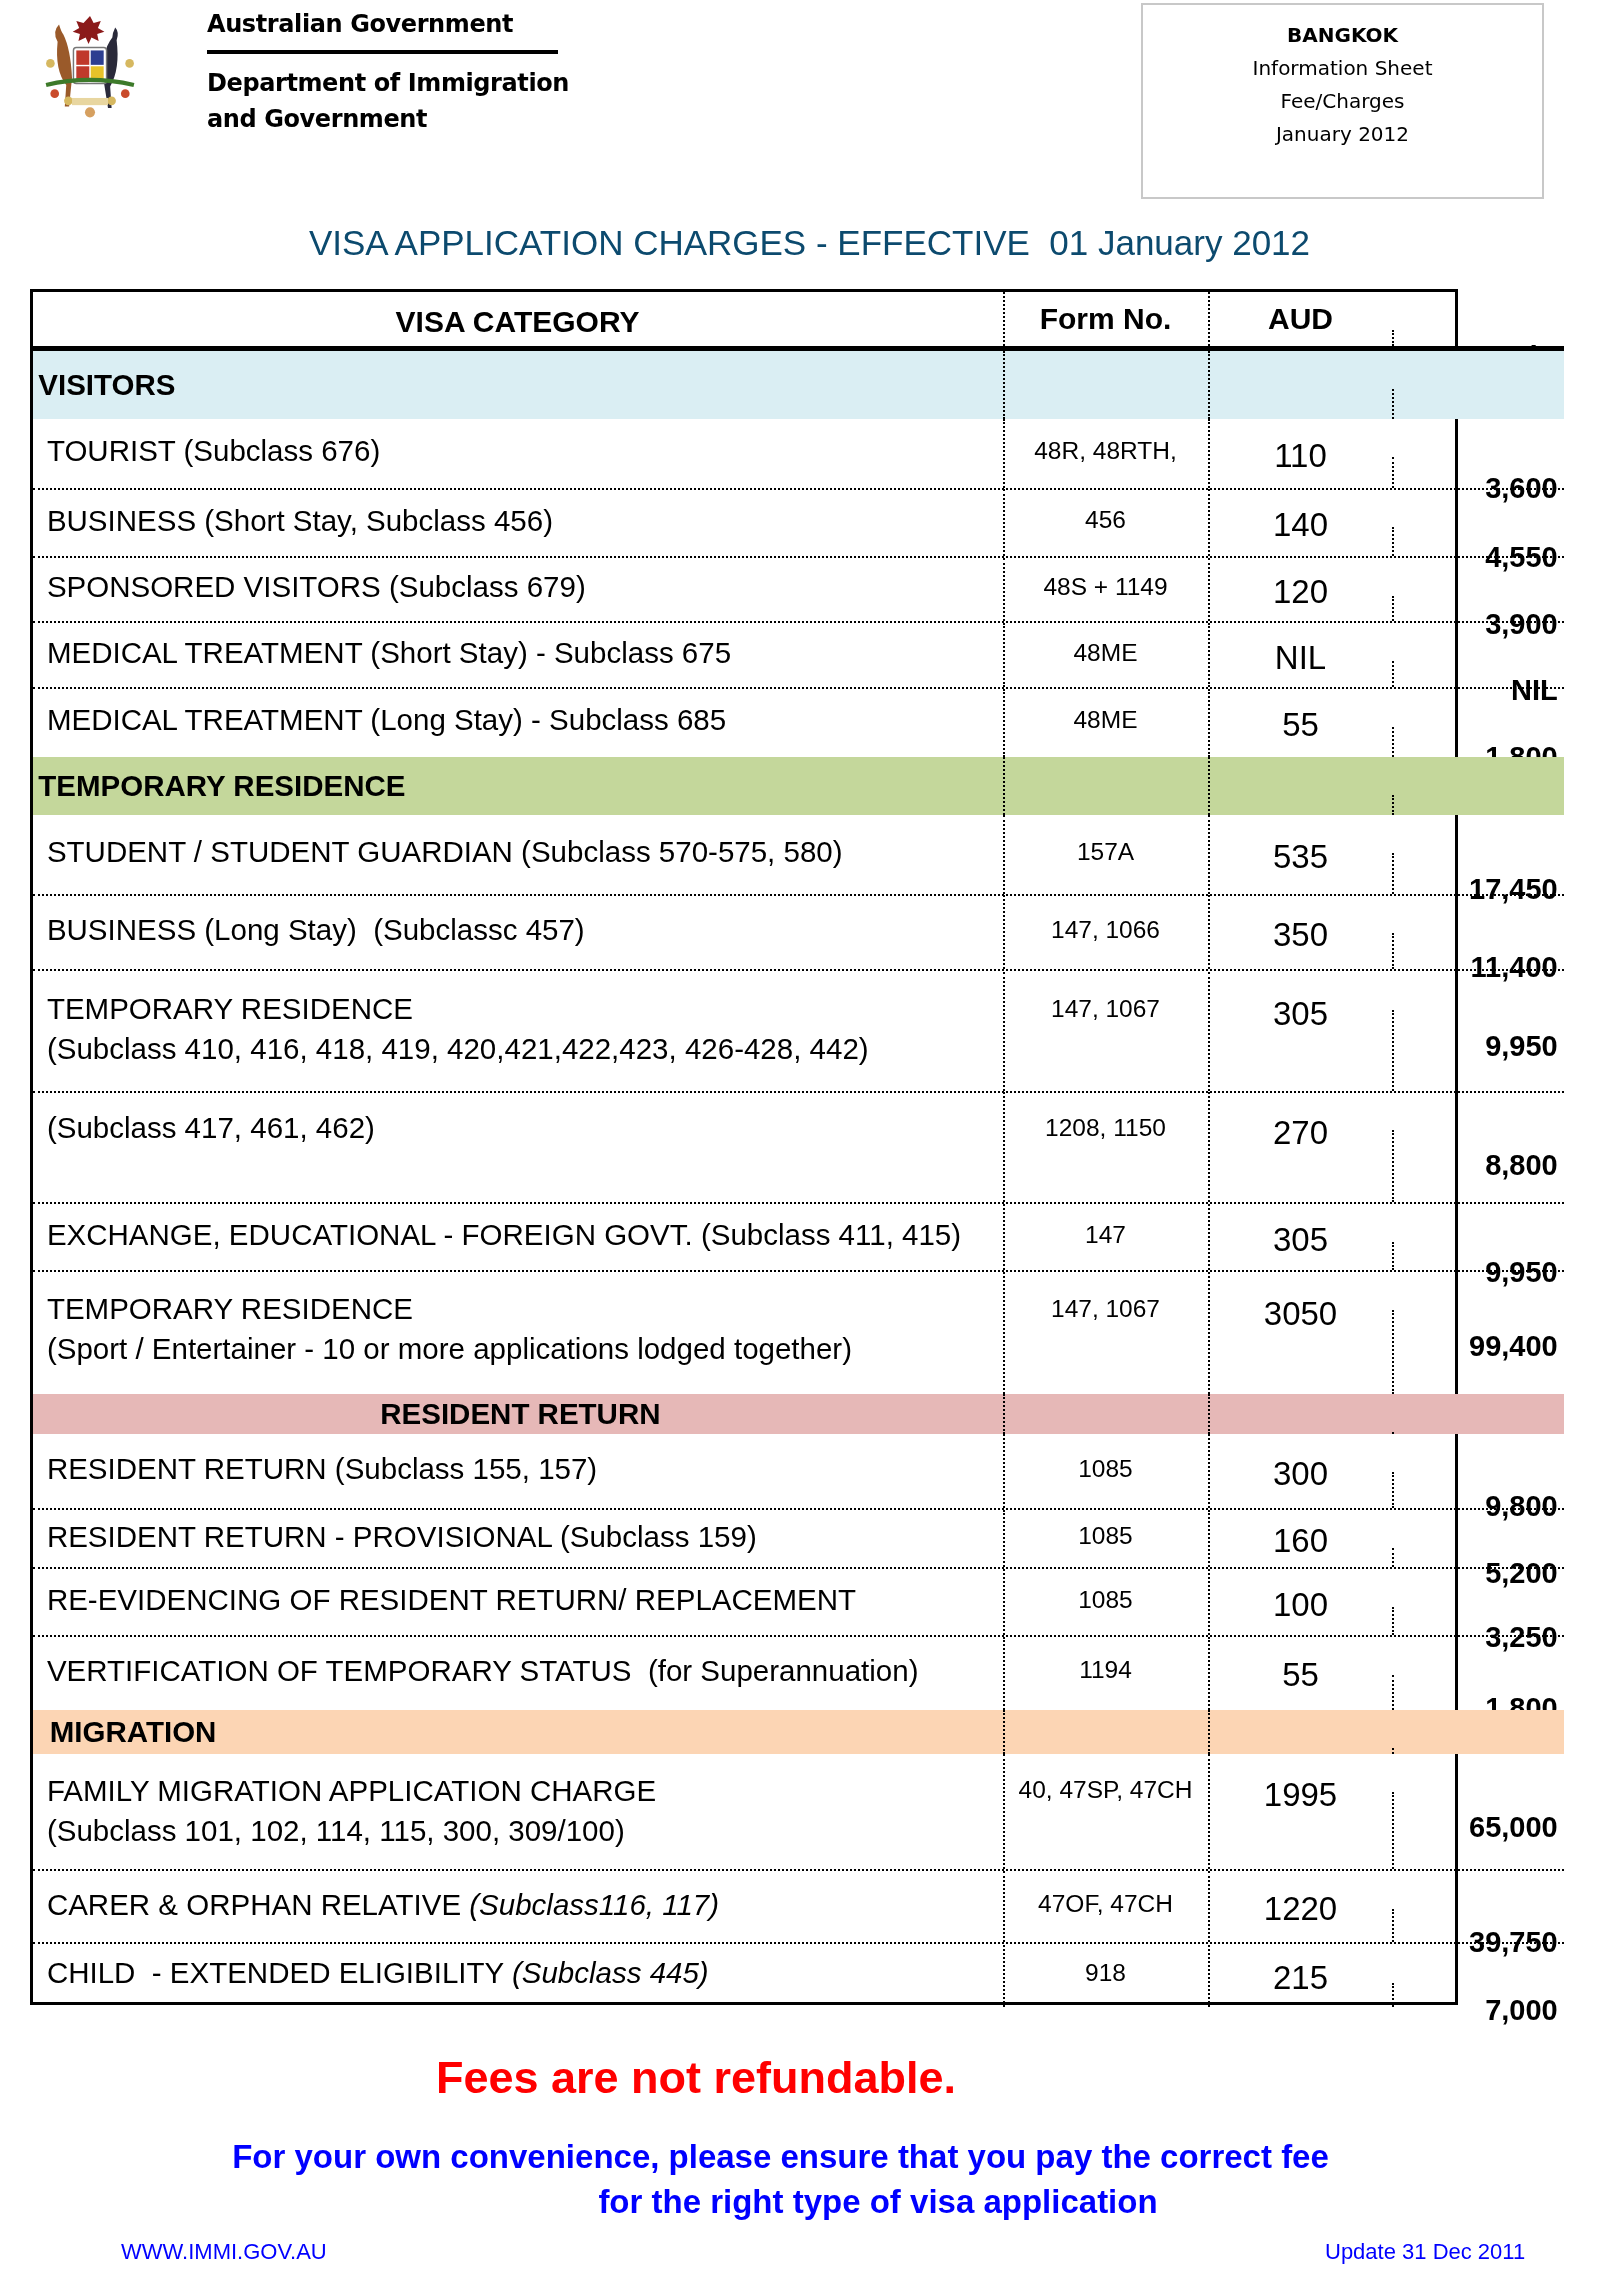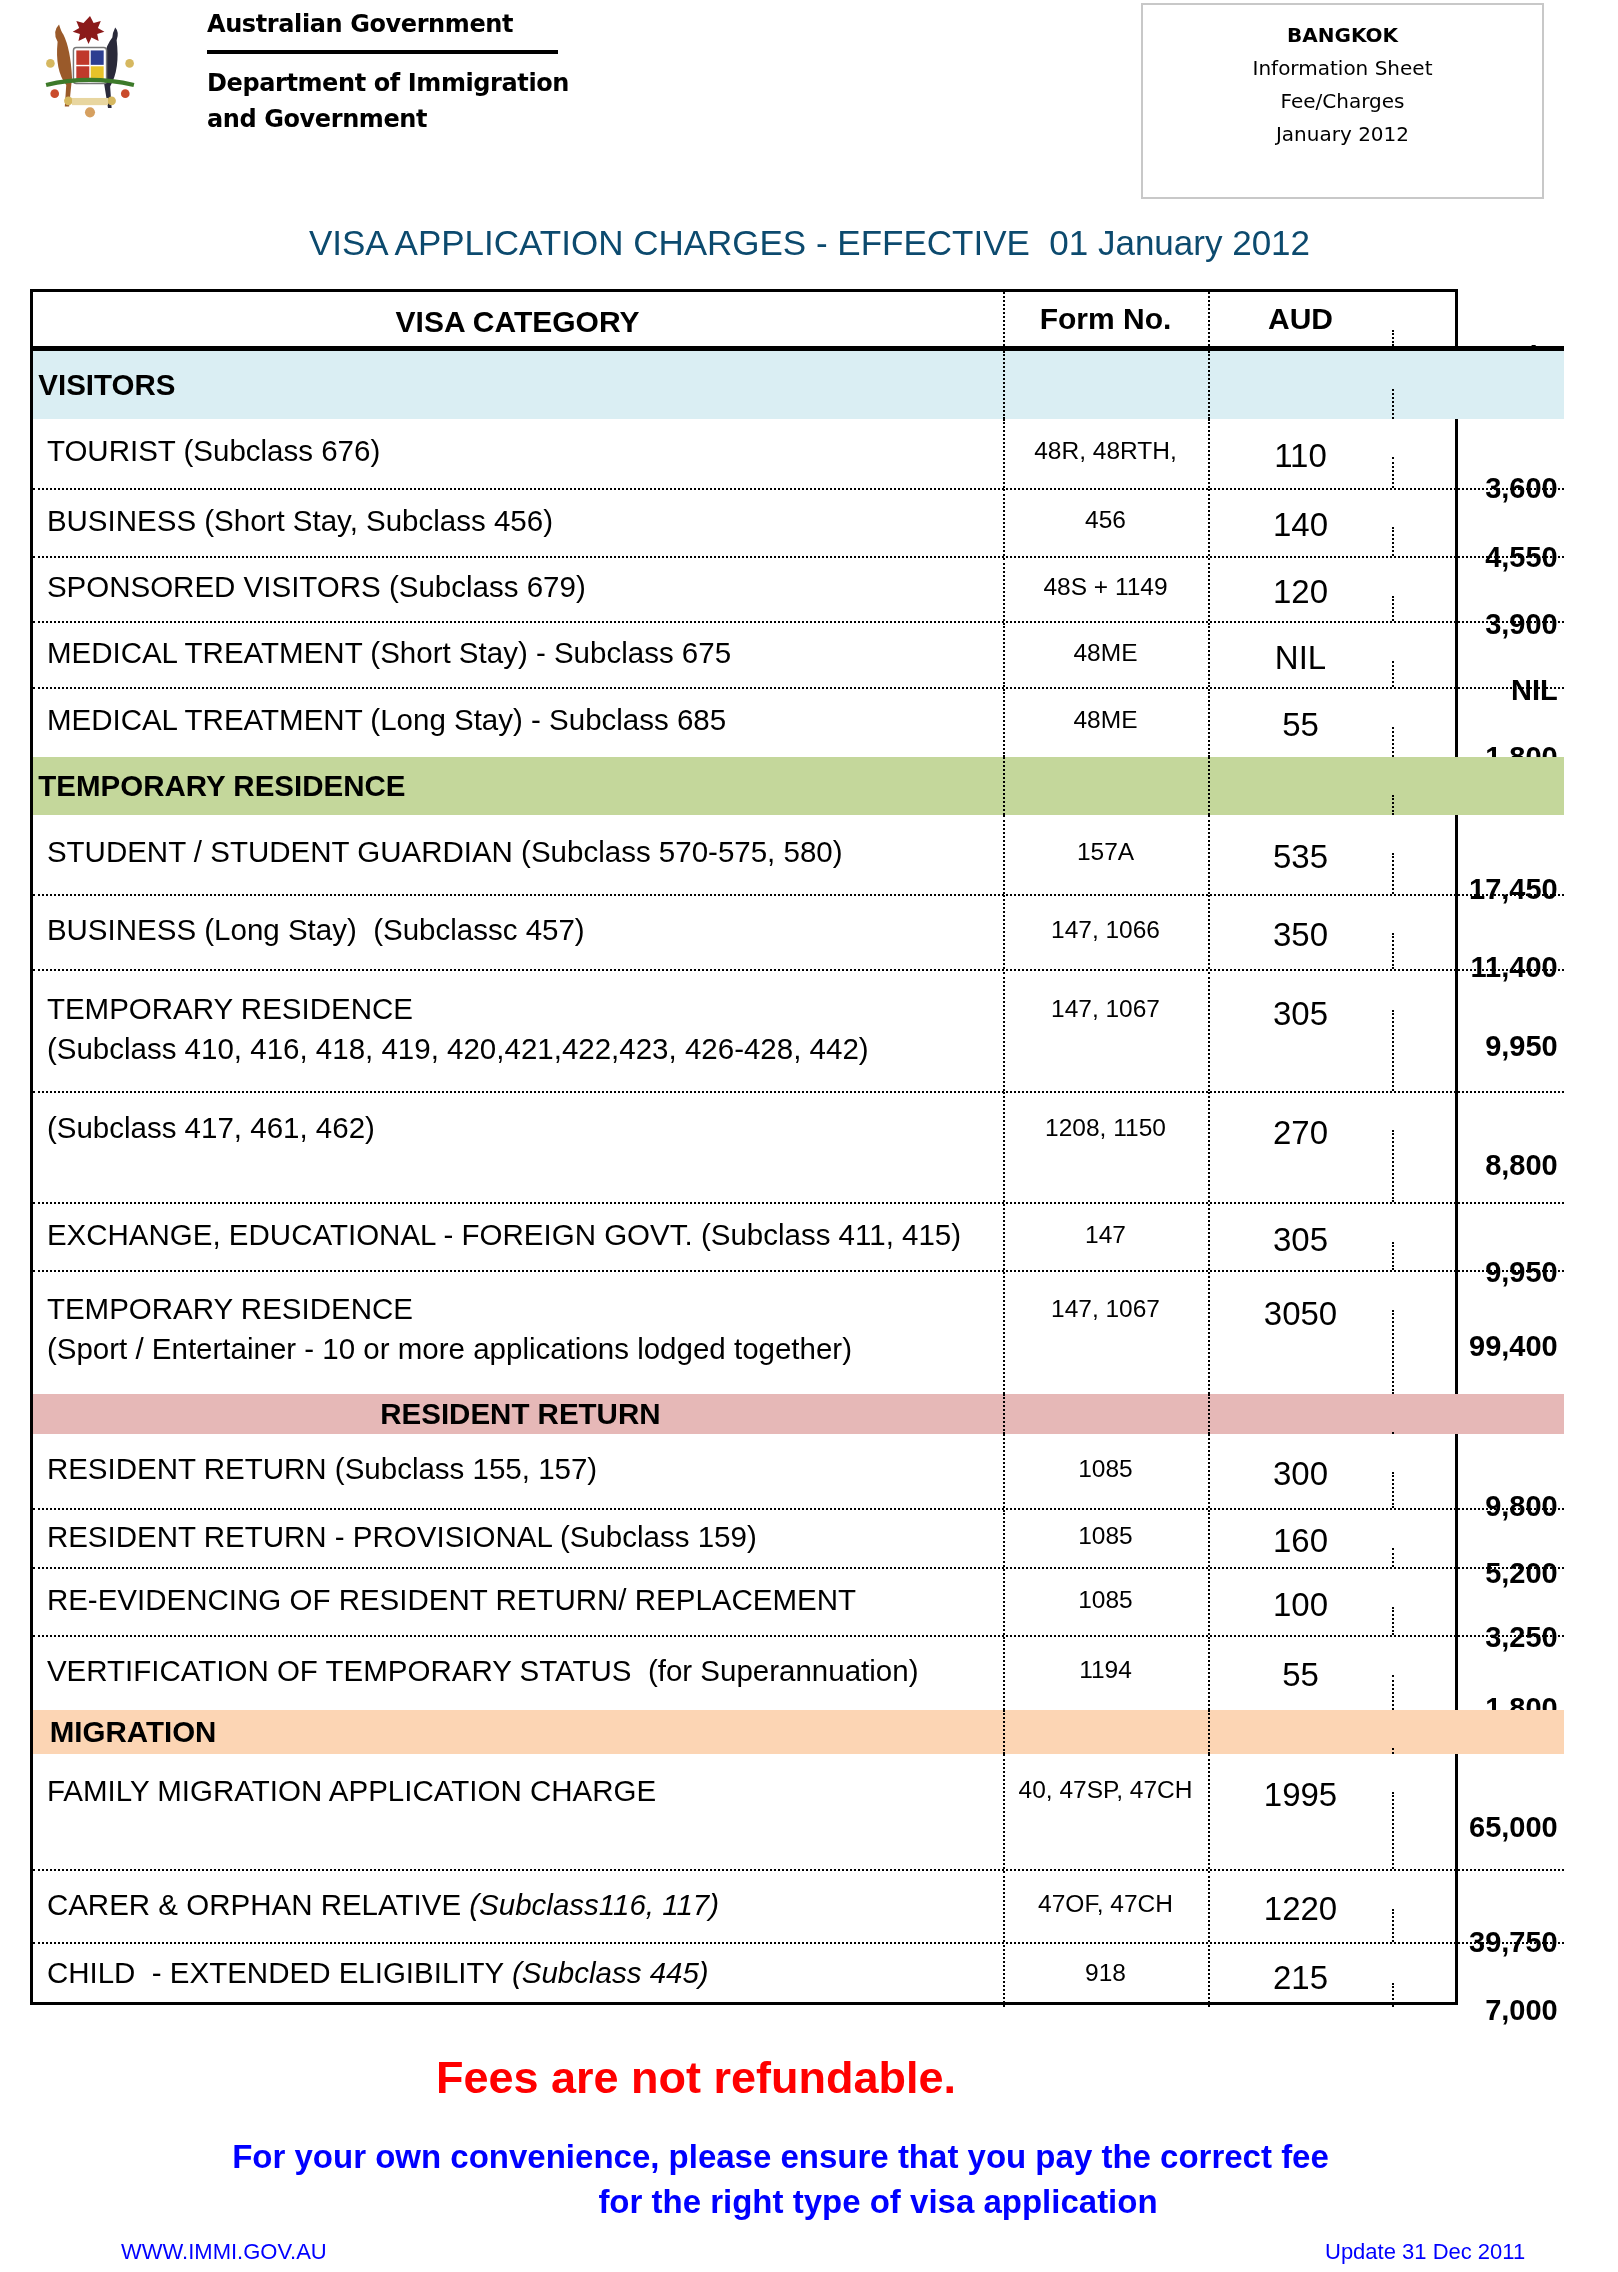--- a/index.html
+++ b/index.html
@@ -194,21 +194,21 @@
         <div class="cell c-aud" style="padding-top: 19.4px;"><span>55</span></div>
         <div class="cell c-baht" style="padding-top: 16.6px;"><span>1,800</span></div>
       </div>
       <div class="row" style="top: 1418px; height: 44px; background: rgb(252, 213, 180);">
         <div class="cell c-cat sec" style="padding-left: 17.3px; line-height: 44px;">MIGRATION</div>
         <div class="cell c-form"></div>
         <div class="cell c-aud"></div>
         <div class="cell c-baht"></div>
       </div>
       <div class="row sep" style="top: 1462px; height: 117px;">
-        <div class="cell c-cat" style="padding-top: 16.6px;"><span style="white-space: pre;">FAMILY MIGRATION APPLICATION CHARGE</span></div>
+        <div class="cell c-cat" style="padding-top: 16.6px;"><span style="white-space: pre;">FAMILY MIGRATION APPLICATION CHARGE</span><div>(Subclass 101, 102, 114, 115, 300, 309/100)</div></div>
         <div class="cell c-form" style="padding-top: 22px;"><span>40, 47SP, 47CH</span></div>
         <div class="cell c-aud" style="padding-top: 22px;"><span>1995</span></div>
         <div class="cell c-baht" style="padding-top: 19.4px;"><span>65,000</span></div>
       </div>
       <div class="row sep" style="top: 1579px; height: 73px;">
         <div class="cell c-cat" style="padding-top: 13.7px;"><span style="white-space: pre;">CARER &amp; ORPHAN RELATIVE </span><span class="ital">(Subclass116, 117)</span></div>
         <div class="cell c-form" style="padding-top: 19.4px;"><span>47OF, 47CH</span></div>
         <div class="cell c-aud" style="padding-top: 19.4px;"><span>1220</span></div>
         <div class="cell c-baht" style="padding-top: 16.6px;"><span>39,750</span></div>
       </div>

